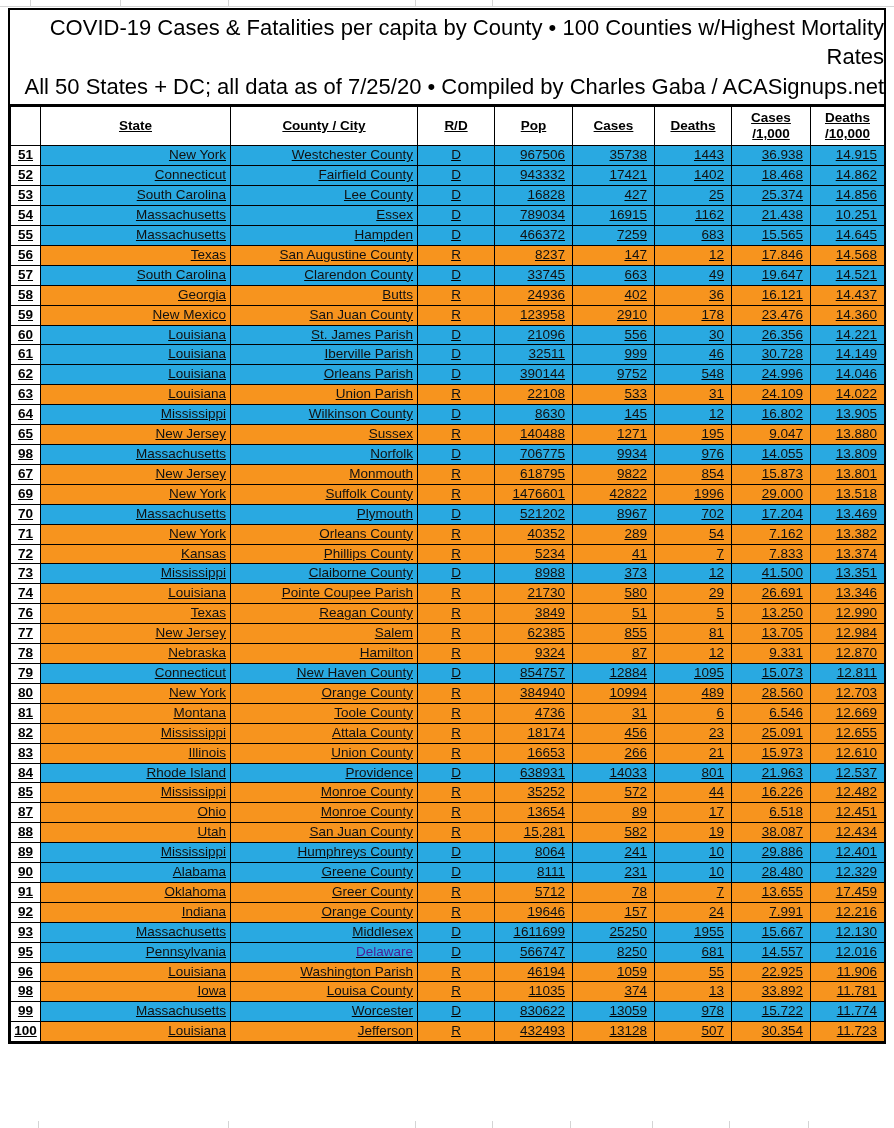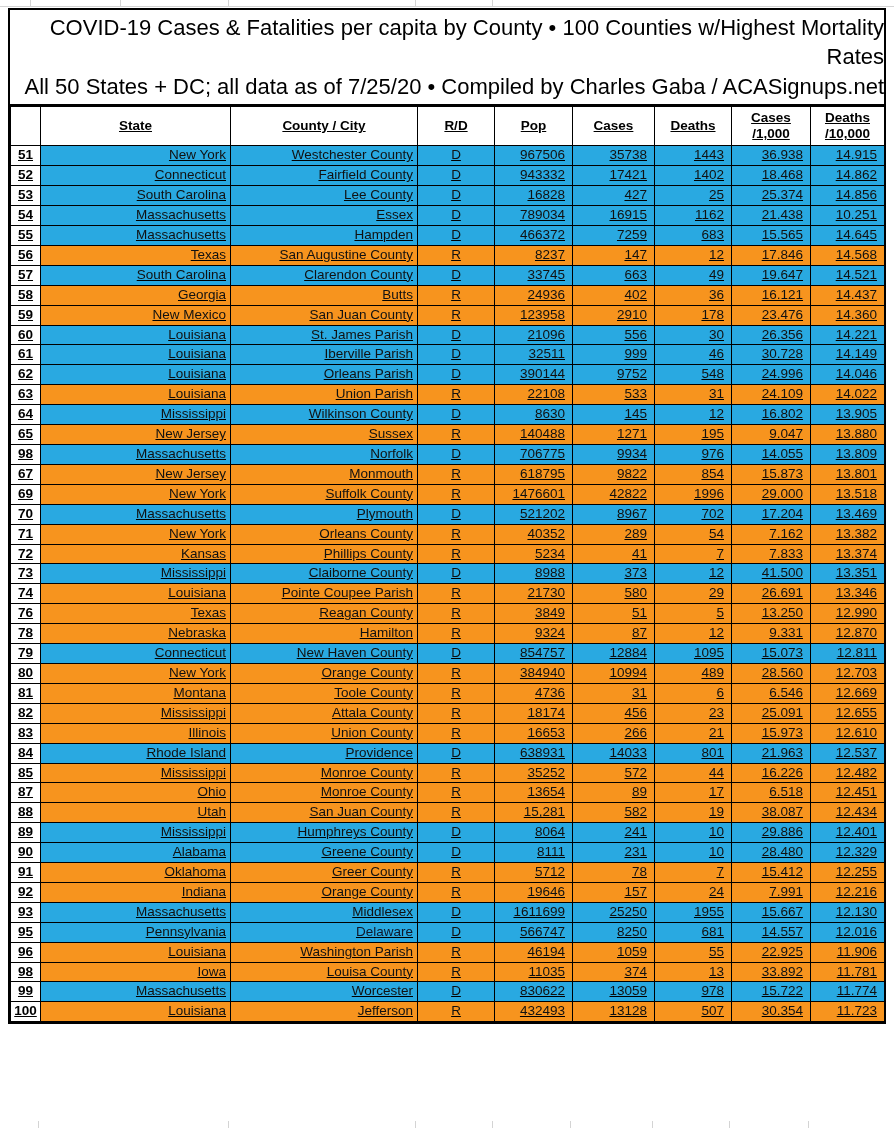--- a/index.html
+++ b/index.html
@@ -70,21 +70,21 @@
     font-weight: bold;
     text-align: center;
     background: #fff;
     color: #000;
   }
   td.state, td.county { text-align: right; padding-right: 4px; }
   td.rd { text-align: center; }
   td.num { text-align: right; padding-right: 7px; }
   tr.dem td.colored { background: var(--dem, #29a9e1); }
   tr.rep td.colored { background: var(--rep, #f7941e); }
-  td.county.muted { color: #0f172a; }
+  td.county.muted { color: #4c1d95; }
 </style>
 </head>
 <body>
 
 <div class="page">
 
   <div class="artifact" style="left:0;top:6px;width:894px;height:1px;"></div>
   <div class="artifact" style="left:30px;top:0;width:1px;height:6px;"></div>
   <div class="artifact" style="left:120px;top:0;width:1px;height:6px;"></div>
   <div class="artifact" style="left:228px;top:0;width:1px;height:6px;"></div>
@@ -391,20 +391,31 @@
       <td class="state colored">Texas</td>
       <td class="county colored">Reagan County</td>
       <td class="rd colored">R</td>
       <td class="num colored">3849</td>
       <td class="num colored">51</td>
       <td class="num colored">5</td>
       <td class="num colored">13.250</td>
       <td class="num colored">12.990</td>
     </tr>
           <tr class="data rep">
+      <td class="rank">77</td>
+      <td class="state colored">New Jersey</td>
+      <td class="county colored">Salem</td>
+      <td class="rd colored">R</td>
+      <td class="num colored">62385</td>
+      <td class="num colored">855</td>
+      <td class="num colored">81</td>
+      <td class="num colored">13.705</td>
+      <td class="num colored">12.984</td>
+    </tr>
+          <tr class="data rep">
       <td class="rank">78</td>
       <td class="state colored">Nebraska</td>
       <td class="county colored">Hamilton</td>
       <td class="rd colored">R</td>
       <td class="num colored">9324</td>
       <td class="num colored">87</td>
       <td class="num colored">12</td>
       <td class="num colored">9.331</td>
       <td class="num colored">12.870</td>
     </tr>
@@ -530,22 +541,22 @@
       <td class="num colored">12.329</td>
     </tr>
           <tr class="data rep">
       <td class="rank">91</td>
       <td class="state colored">Oklahoma</td>
       <td class="county colored">Greer County</td>
       <td class="rd colored">R</td>
       <td class="num colored">5712</td>
       <td class="num colored">78</td>
       <td class="num colored">7</td>
-      <td class="num colored">15.412</td>
-      <td class="num colored">12.255</td>
+      <td class="num colored">13.655</td>
+      <td class="num colored">17.459</td>
     </tr>
           <tr class="data rep">
       <td class="rank">92</td>
       <td class="state colored">Indiana</td>
       <td class="county colored">Orange County</td>
       <td class="rd colored">R</td>
       <td class="num colored">19646</td>
       <td class="num colored">157</td>
       <td class="num colored">24</td>
       <td class="num colored">7.991</td>

